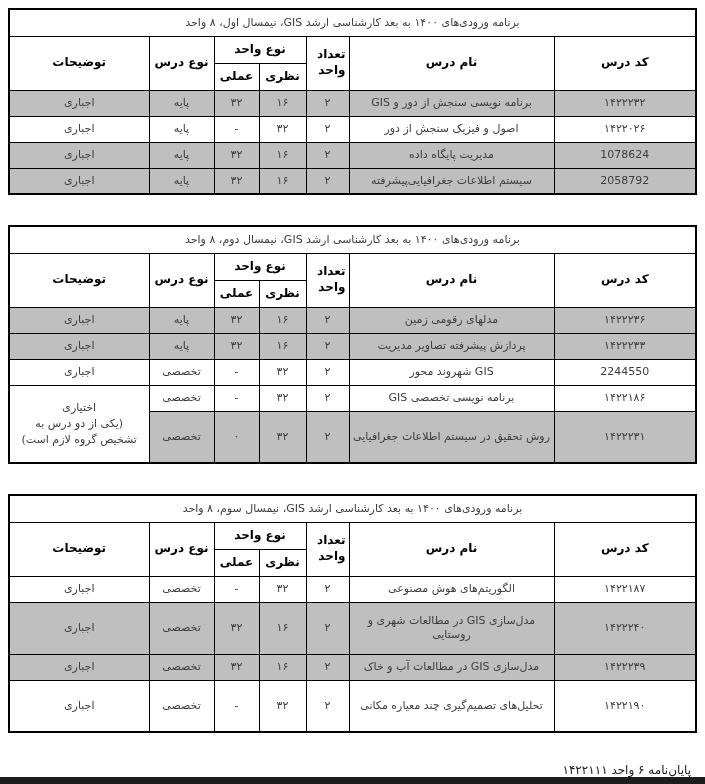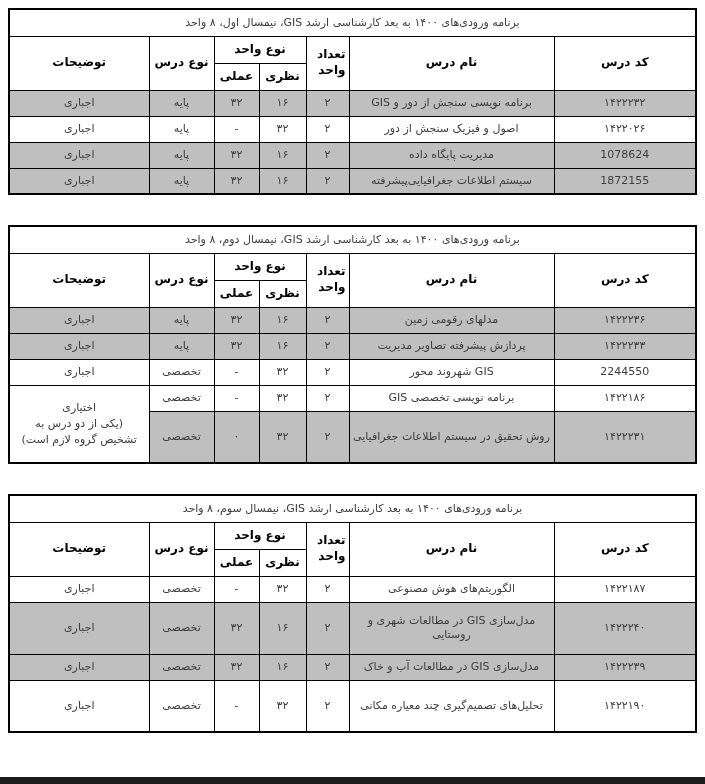--- a/index.html
+++ b/index.html
@@ -124,21 +124,21 @@
     <tr class="r26 shaded">
       <td>1078624</td>
       <td class="name-cell">مدیریت پایگاه داده</td>
       <td>۲</td>
       <td>۱۶</td>
       <td>۳۲</td>
       <td>پایه</td>
       <td class="note-cell">اجباری</td>
     </tr>
     <tr class="r26 shaded">
-      <td>1872155</td>
+      <td>2058792</td>
       <td class="name-cell">سیستم اطلاعات جغرافیایی‌پیشرفته</td>
       <td>۲</td>
       <td>۱۶</td>
       <td>۳۲</td>
       <td>پایه</td>
       <td class="note-cell">اجباری</td>
     </tr>
   </tbody>
     </table>
 
@@ -283,15 +283,16 @@
       <td class="name-cell">تحلیل‌های تصمیم‌گیری چند معیاره مکانی</td>
       <td>۲</td>
       <td>۳۲</td>
       <td>-</td>
       <td>تخصصی</td>
       <td class="note-cell">اجباری</td>
     </tr>
   </tbody>
     </table>
 
+  <div class="footer">پایان‌نامه ۶ واحد ۱۴۲۲۱۱۱</div>
 </div>
 
 <div class="bottom-bar"></div>
 
 </body></html>

